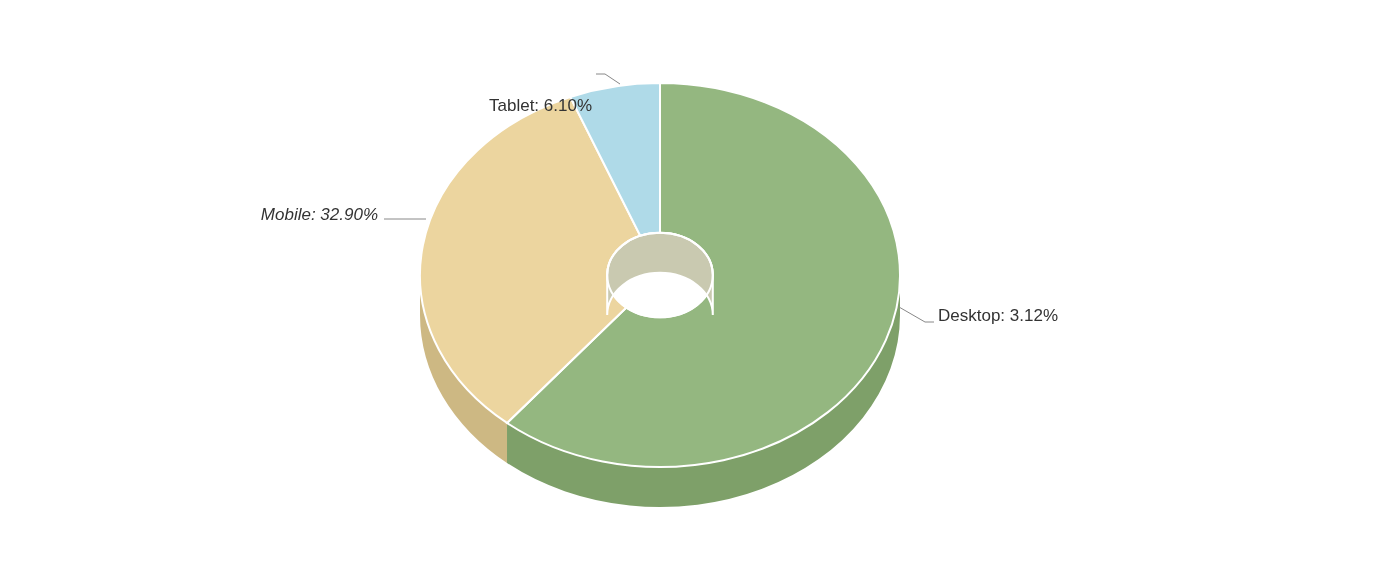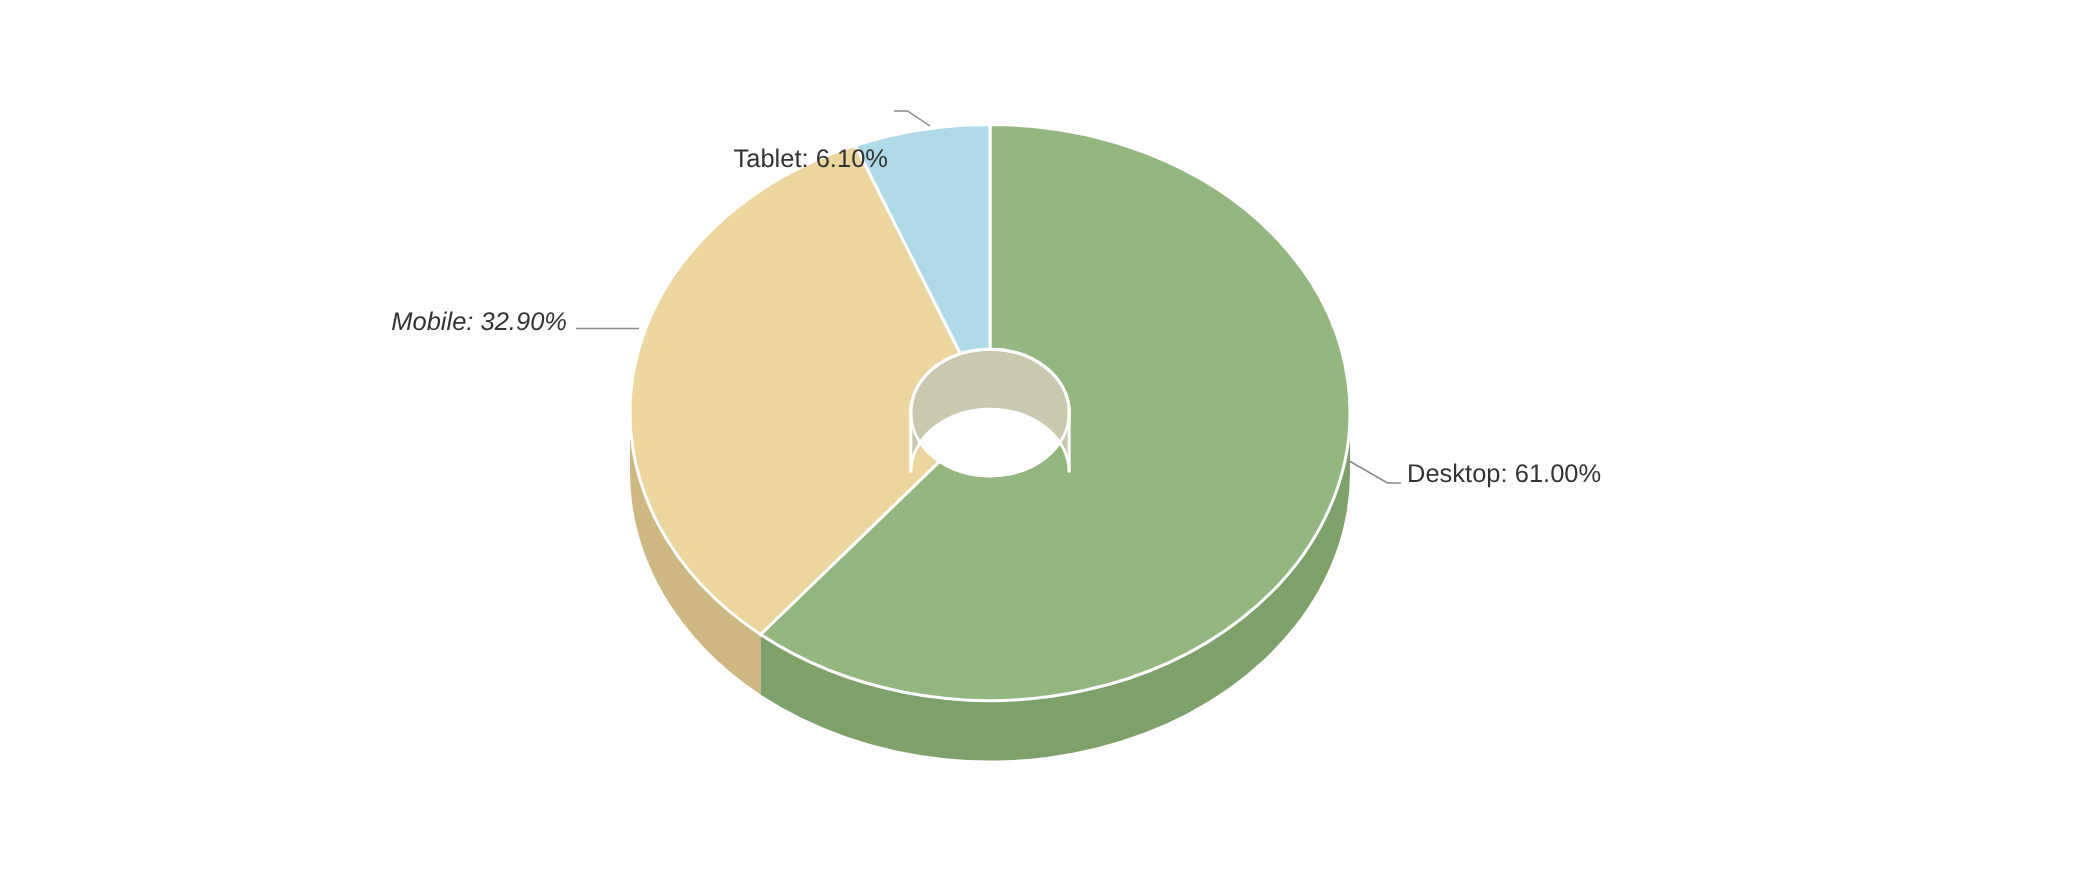--- a/index.html
+++ b/index.html
@@ -74,18 +74,18 @@
             A 52.8 42.24 0 0 1 712.8 275
             L 712.8 315
             A 52.8 42.24 0 0 0 607.2 315
             Z" fill="#c9c9b0" class="inner-rim"></path>
       <ellipse cx="660" cy="275" rx="52.8" ry="42.24" fill="none" stroke="#ffffff" stroke-width="2"></ellipse>
       <polyline points="899,307 925,322 934,322" fill="none" stroke="#888888" stroke-width="1"></polyline>
       <polyline points="426,219 395,219 384,219" fill="none" stroke="#888888" stroke-width="1"></polyline>
       <polyline points="620,84 605,74 596,74" fill="none" stroke="#888888" stroke-width="1"></polyline>
     </svg>
 
-  <div class="label" id="lbl-desktop" style="top: 306px; left: 938px;">Desktop: 61.00%</div>
+  <div class="label" id="lbl-desktop" style="top: 306px; left: 938px;">Desktop: 3.12%</div>
 
   <div class="label" id="lbl-mobile" style="top: 205px; right: 1022px; text-align: right; font-style: italic;">Mobile: 32.90%</div>
 
   <div class="label" id="lbl-tablet" style="top: 58px; right: 808px; text-align: right; margin-top: 38px;">Tablet: 6.10%</div>
 </div>
 
 </body></html>

